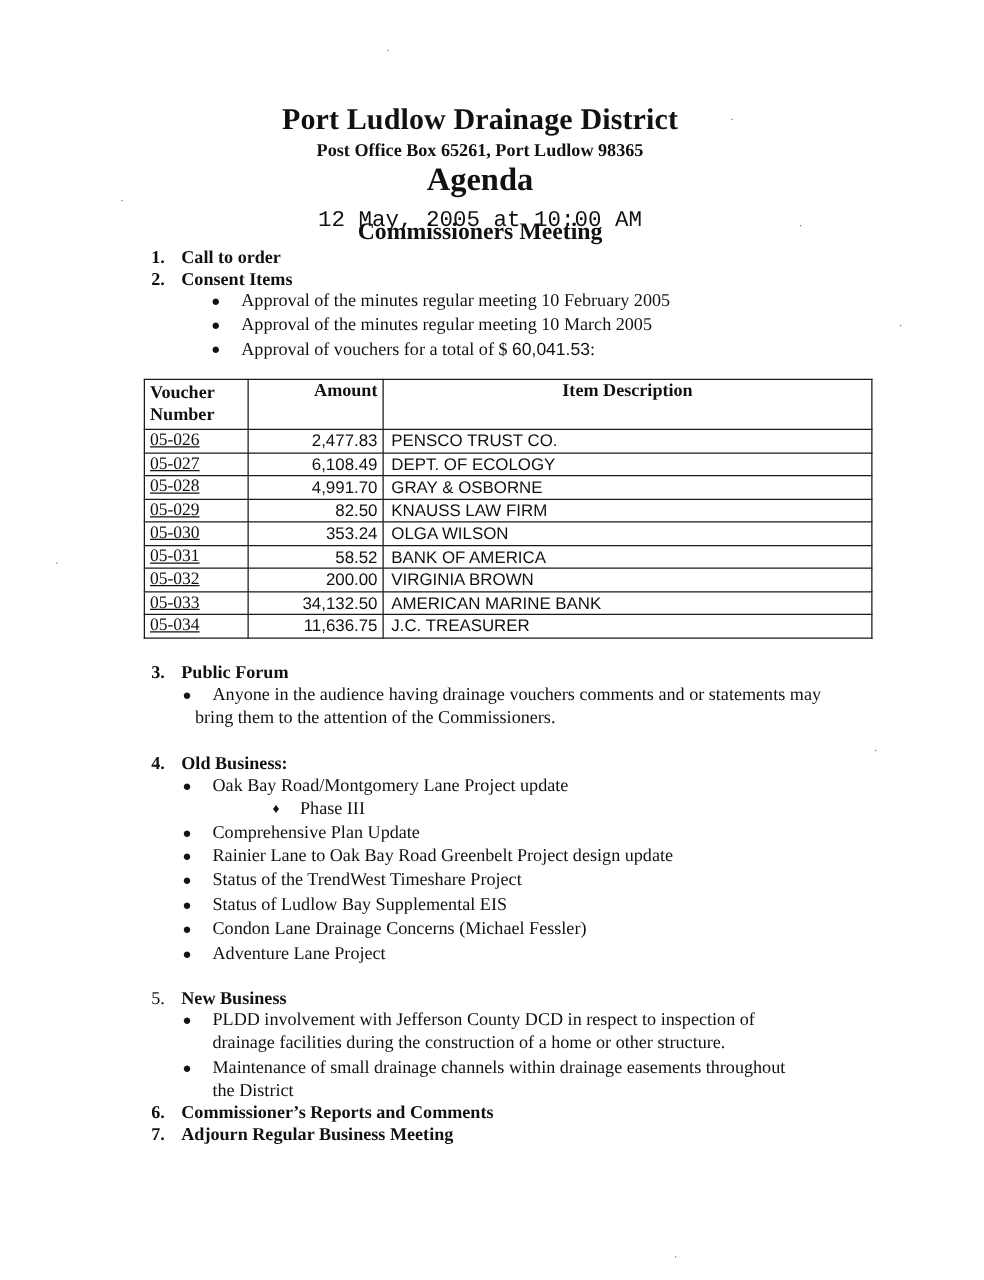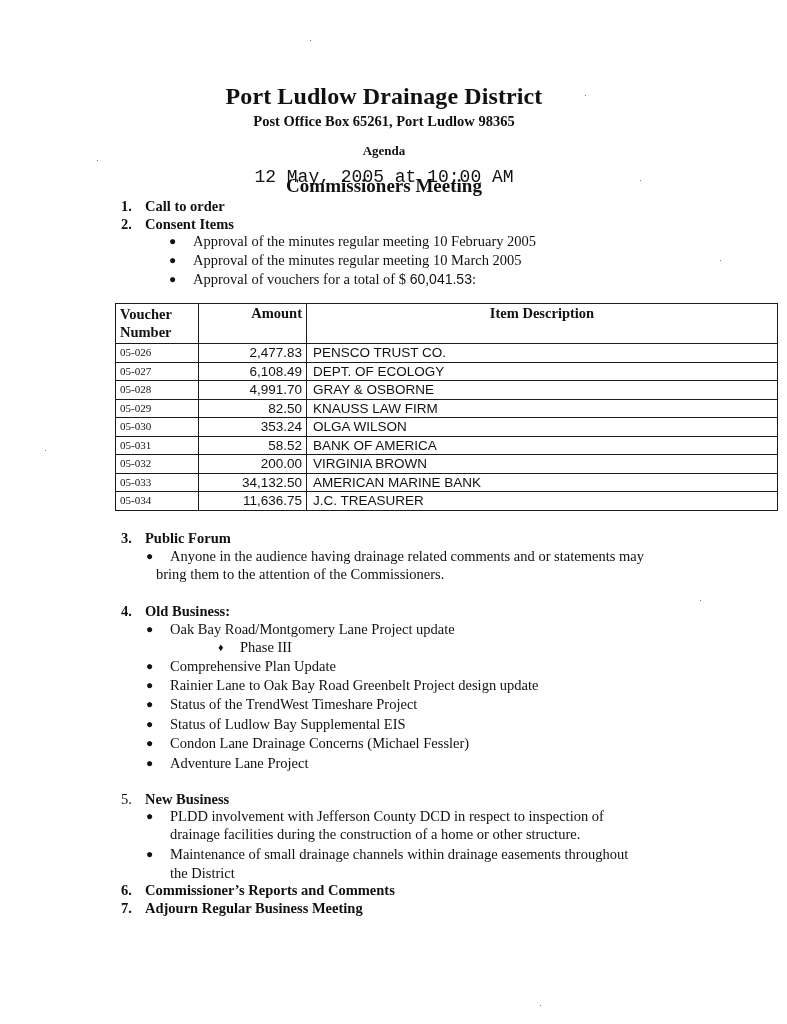--- a/index.html
+++ b/index.html
@@ -3,41 +3,41 @@
 <meta charset="utf-8">
 <style>
   html, body { margin: 0; padding: 0; background: #ffffff; }
   body { width: 787px; height: 1024px; position: relative; overflow: hidden;
          font-family: "Liberation Serif", serif; color: #111; }
   .page { position: absolute; left: 0; top: 0; width: 787px; height: 1024px; }
 
   .hdr { position: absolute; left: 0; width: 768px; text-align: center; font-weight: bold; white-space: nowrap; }
   .hdr.title { top: 83px; font-size: 24px; letter-spacing: 0.1px; }
   .hdr.addr { top: 113px; font-size: 14.5px; }
-  .hdr.agenda { top: 143px; font-size: 13px; }
+  .hdr.agenda { top: 129px; font-size: 26px; }
   .hdr.meeting { top: 154px; font-size: 19px; margin-top: 21px; }
   .hdr.date { top: 167px; font-size: 18px; font-weight: normal; font-family: Liberation Mono, monospace; }
 
   .num-item { position: absolute; left: 121px; font-size: 14.5px; font-weight: bold; white-space: nowrap; }
   .num-item .n { display: inline-block; width: 24px; }
   .num-item.nb .n { font-weight: normal; }
 
   .bul { position: absolute; font-size: 14.5px; white-space: nowrap; line-height: 17px; }
   .bul .dot { position: absolute; left: -24px; top: 0; font-size: 12px; }
   .bul .diam { position: absolute; left: -22px; top: 0; font-size: 11px; }
   .sans-num { font-family: "Liberation Sans", sans-serif; font-size: 14px; }
 
-  table.vouchers { position: absolute; left: 115px; top: 303px; width: 663px;
+  table.vouchers { position: absolute; left: 115px; top: 303px; width: 583px;
                    border-collapse: collapse; font-size: 14px; }
   table.vouchers th, table.vouchers td { border: 1.2px solid #1a1a1a; padding: 0 4px; height: 17.5px; line-height: 17px; }
   table.vouchers th { font-family: "Liberation Serif", serif; font-weight: bold; vertical-align: top; font-size: 14.5px; height: 38px; padding-top: 1px; }
   table.vouchers th.c1 { text-align: left; width: 74px; line-height: 18px; }
   table.vouchers th.c2 { text-align: right; width: 99px; }
   table.vouchers th.c3 { text-align: center; margin-top: 44px; }
-  table.vouchers td.c1 { font-family: "Liberation Serif", serif; font-size: 11px; }
+  table.vouchers td.c1 { font-family: "Liberation Serif", serif; font-size: 14px; text-decoration: underline; }
   table.vouchers td.c2 { font-family: "Liberation Sans", sans-serif; text-align: right; font-size: 13.5px; }
   table.vouchers td.c3 { font-family: "Liberation Sans", sans-serif; font-size: 13.5px; padding-left: 6px; }
 
   .speck { position: absolute; width: 1px; height: 1px; background: #777; }
 </style>
 </head>
 <body>
 
 <div class="page">
 
@@ -122,21 +122,21 @@
         <td class="c3">J.C. TREASURER</td>
       </tr>
     </tbody>
   </table>
 
   <div class="num-item" style="top:530px">
     <span class="n">3.</span><span>Public Forum</span>
   </div>
   <div class="bul" style="left:170px; top:548px">
     <span class="dot">●</span>
-    <span>Anyone in the audience having drainage related comments and or statements may</span>
+    <span>Anyone in the audience having drainage vouchers comments and or statements may</span>
   </div>
   <div class="bul" style="left:156px; top:566px">
     <span>bring them to the attention of the Commissioners.</span>
   </div>
 
   <div class="num-item" style="top:603px">
     <span class="n">4.</span><span>Old Business:</span>
   </div>
   <div class="bul" style="left:170px; top:621px">
     <span class="dot">●</span>

